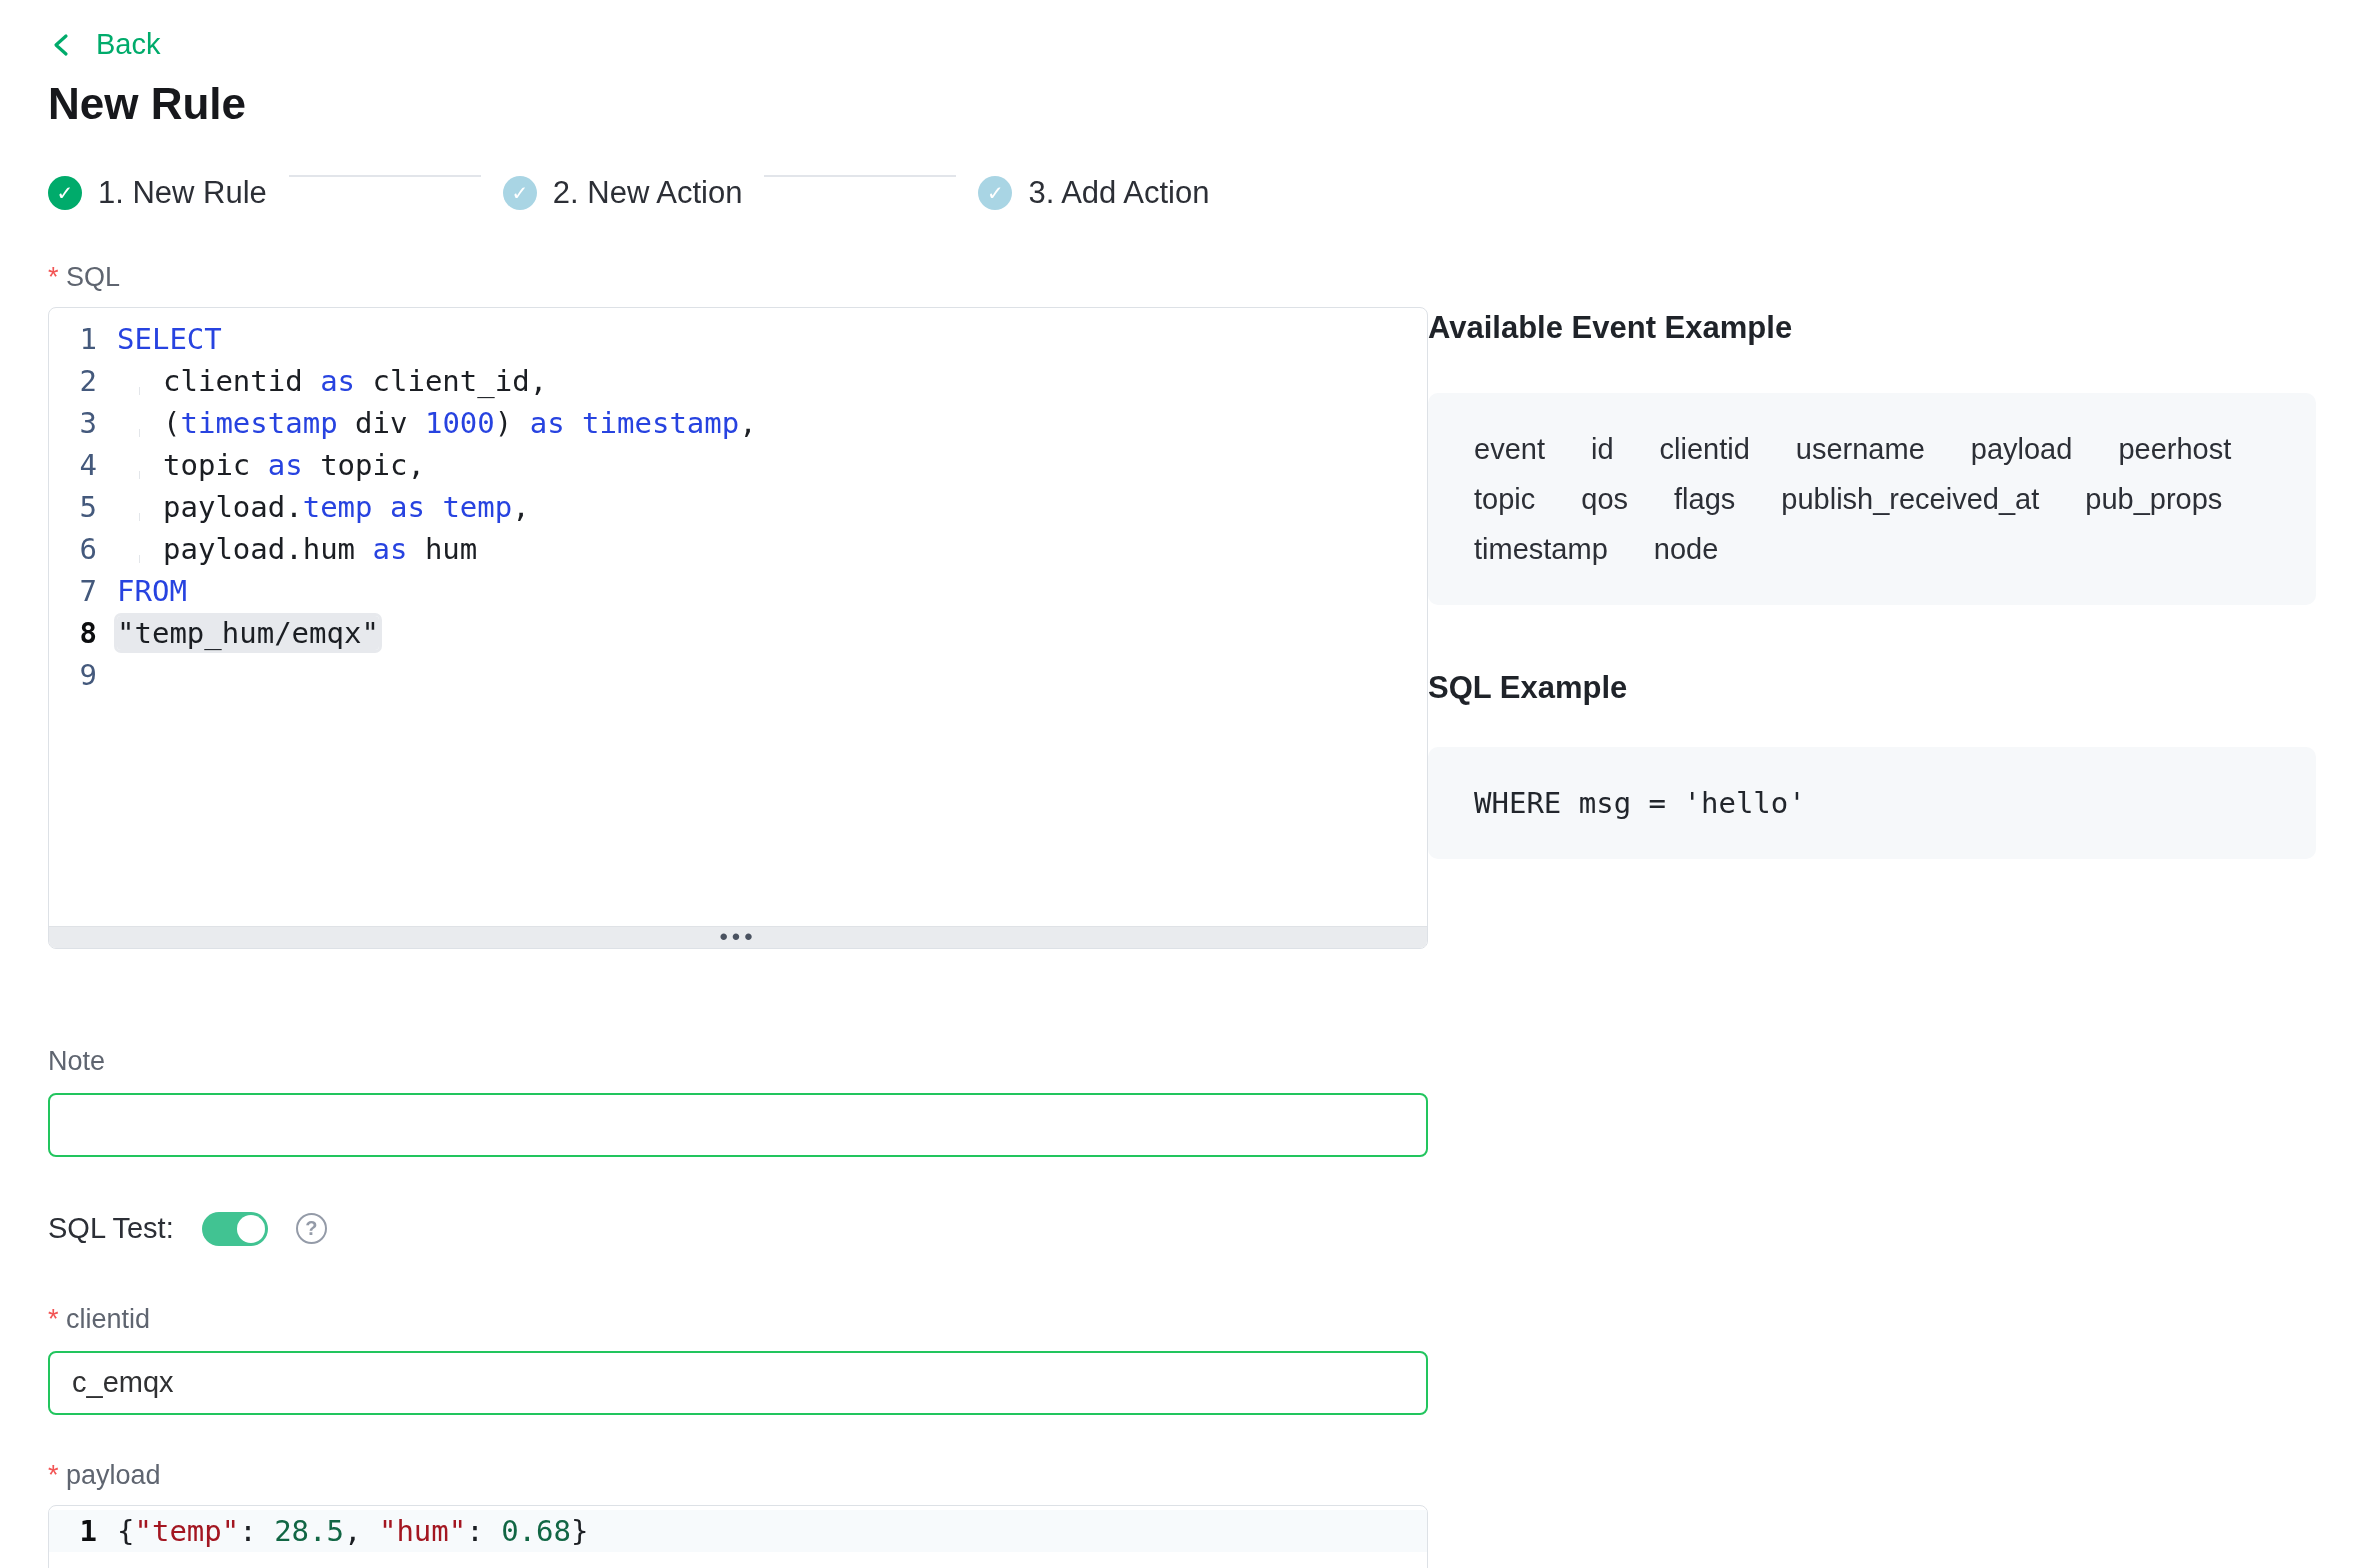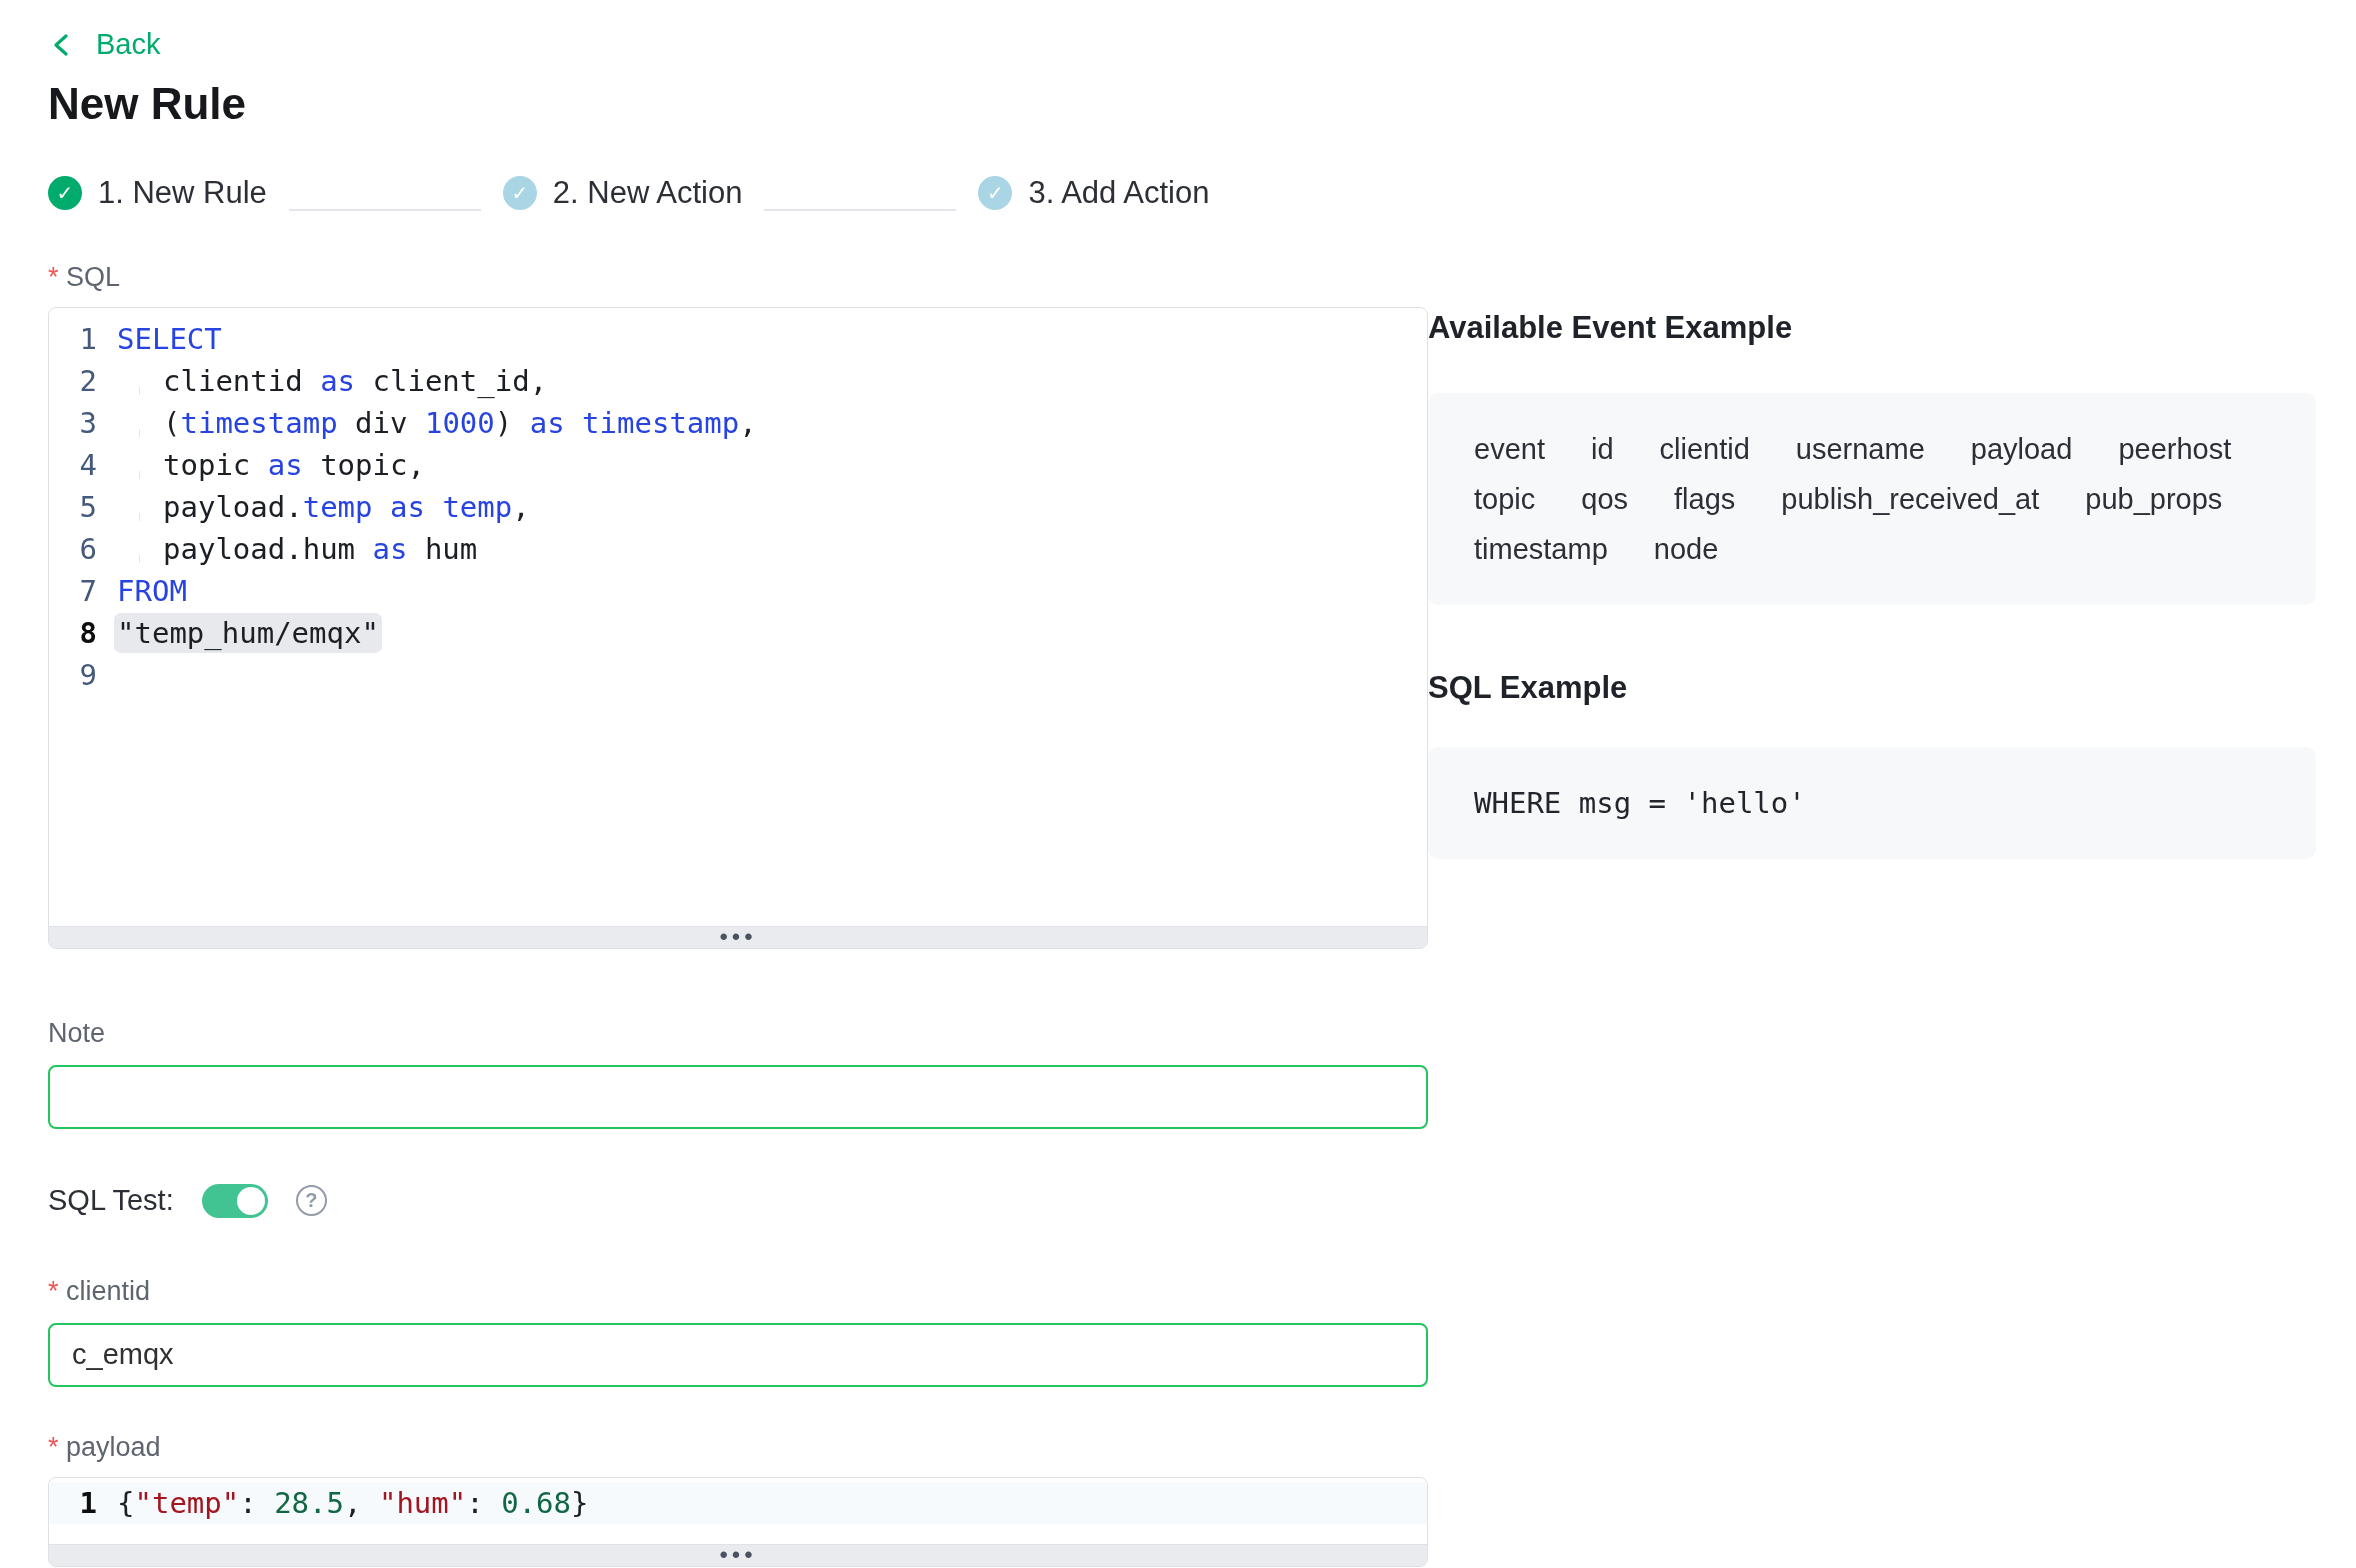--- a/index.html
+++ b/index.html
@@ -5,21 +5,21 @@
   *{box-sizing:border-box;margin:0;padding:0}
   html,body{width:2356px;height:1568px;overflow:hidden;background:#fff}
   body{font-family:"Liberation Sans","DejaVu Sans",sans-serif;color:#303133;position:relative}
   .page{padding:28px 40px 0 48px}
 
   .back{display:inline-flex;align-items:center;gap:22px;color:var(--accent-green,#00ab6b);font-size:29px;font-weight:500;cursor:pointer}
   .back svg{display:block}
 
   h1.title{margin-top:16px;font-size:44px;font-weight:700;color:#17181c}
 
-  .steps{display:flex;align-items:flex-end;margin-top:46px}
+  .steps{display:flex;align-items:flex-start;margin-top:46px}
   .step{display:flex;align-items:center;cursor:pointer}
   .step-icon{width:34px;height:34px;border-radius:50%;display:flex;align-items:center;justify-content:center;color:#fff;font-size:20px;font-weight:700}
   .step-icon::before{content:"✓"}
   .step--done .step-icon{background:var(--accent-green,#00ab6b)}
   .step--pending .step-icon{background:var(--step-pending-blue,#a9d5e4)}
   .step-label{margin-left:16px;font-size:31px;color:#2c2f36}
   .step-line{width:192px;border-top:2px solid #e2e5ea;margin:0 22px}
 
   .columns{display:flex;margin-top:50px}
   .col-left{flex:0 0 1380px}
@@ -39,21 +39,21 @@
   .cm-indent::before{content:"";position:absolute;left:22px;top:-4px;bottom:-4px;border-left:1px solid #e3e6ea}
   .tok-kw{color:var(--sql-keyword-blue,#2743e0)}
   .tok-hl{background:#e7e9ed;border-radius:4px;box-shadow:0 0 0 3px #e7e9ed}
   .tok-jstr{color:var(--json-string-red,#a31621)}
   .tok-jnum{color:var(--json-number-green,#116644)}
   .cm-row--active .cm-gutter{color:#0c0d0f;font-weight:700}
   .payload-editor .cm-row--active{background:#f7fafc}
   .editor-footer{height:22px;background:#e9ebee;border-top:1px solid #dfe2e6;display:flex;align-items:center;justify-content:center;color:#4a5260;font-size:24px;letter-spacing:4px;line-height:0;cursor:row-resize}
 
   .text-input{margin-top:16px;width:100%;height:64px;border:2px solid #22c55e;border-radius:8px;font-size:29px;color:#303133;padding:0 22px;outline:none;font-family:inherit;background:#fff;display:block}
-  .note-label{margin-top:68px}
+  .note-label{margin-top:96px}
 
   .sqltest-row{margin-top:52px;display:flex;align-items:center;height:40px}
   .sqltest-label{font-size:29px;color:#2c2f36}
   .toggle{width:66px;height:34px;border-radius:17px;background:#c9ccd4;position:relative;margin-left:28px;cursor:pointer}
   .toggle.on{background:var(--toggle-on-green,#41c392)}
   .toggle-knob{position:absolute;top:3px;left:3px;width:28px;height:28px;border-radius:50%;background:#fff}
   .toggle.on .toggle-knob{left:auto;right:3px}
   .help-icon{width:31px;height:31px;border:2px solid #949ba8;border-radius:50%;color:#949ba8;font-size:20px;display:flex;align-items:center;justify-content:center;margin-left:28px;font-weight:700;cursor:pointer}
 
   .clientid-label{margin-top:54px}

